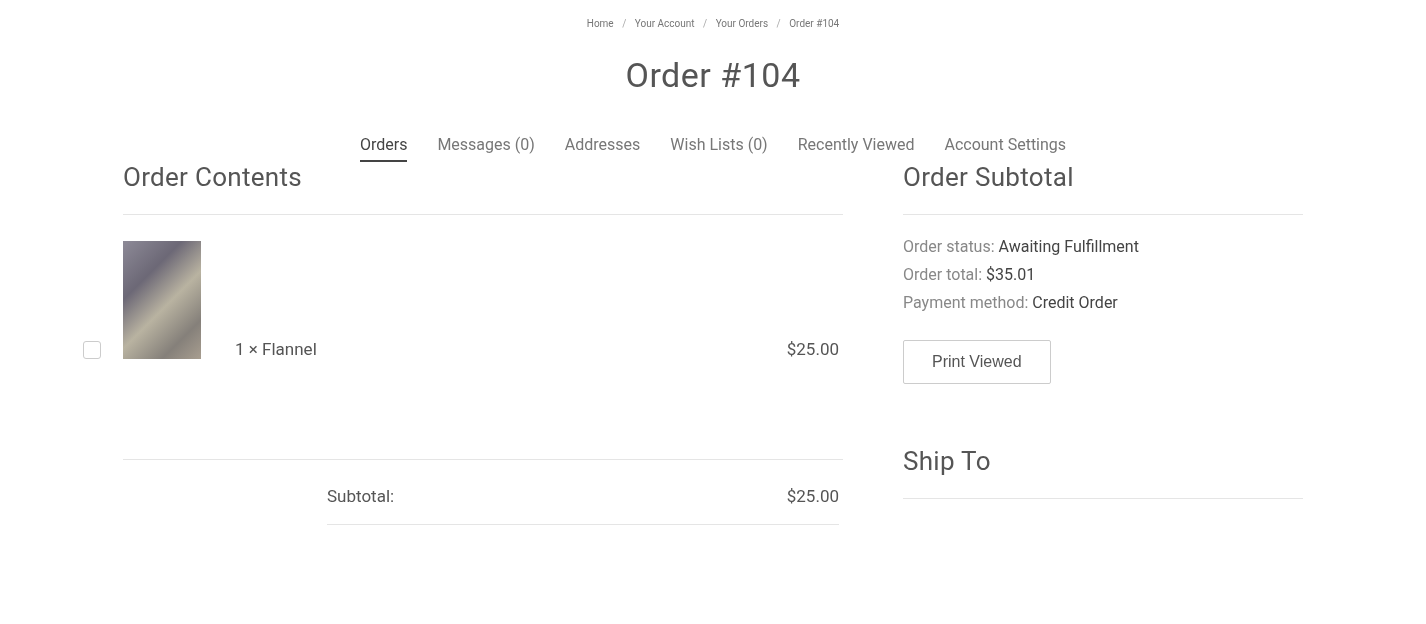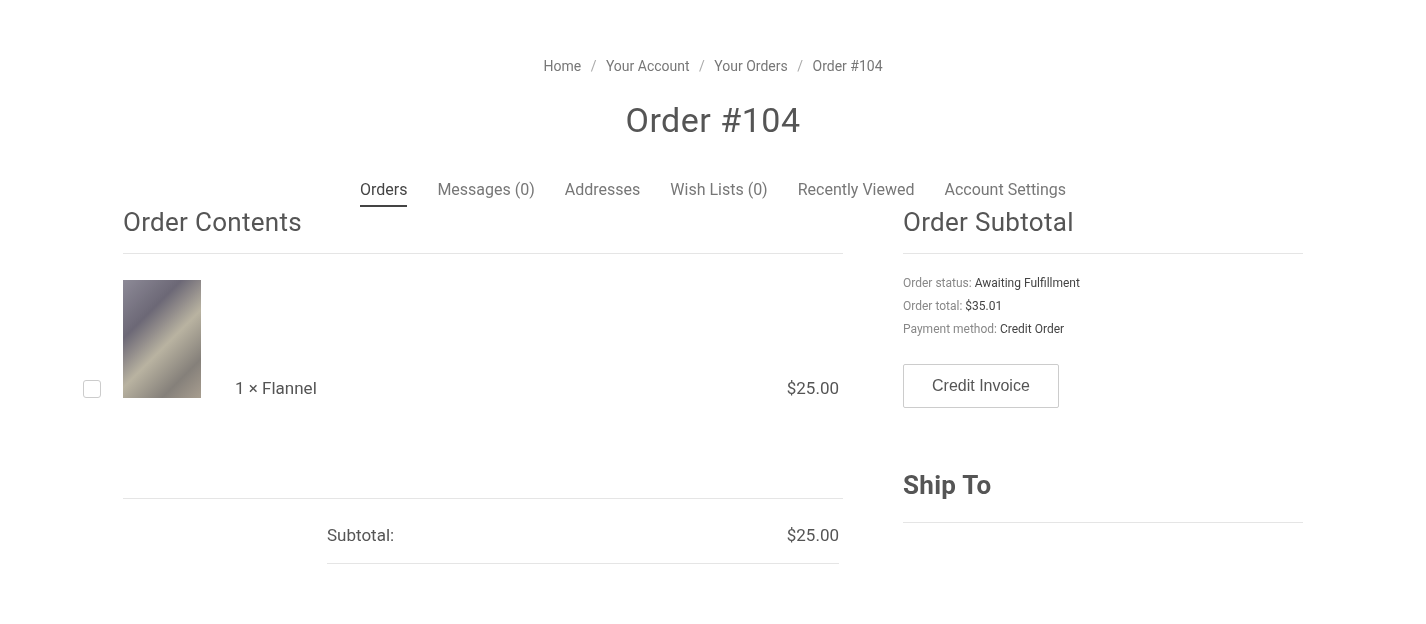--- a/index.html
+++ b/index.html
@@ -13,23 +13,22 @@
   .container {
     max-width: 1260px;
     margin: 0 auto;
     padding: 0 0px;
   }
 
   
   .breadcrumb {
     text-align: center;
     padding: 18px 0 8px;
-    font-size: 14px;
+    font-size: 10px;
     color: #777;
-    margin-top: 40px;
   }
   .breadcrumb a {
     color: #777;
     text-decoration: none;
     cursor: pointer;
   }
   .breadcrumb .sep {
     margin: 0 6px;
     color: #aaa;
   }
@@ -71,21 +70,21 @@
     flex: 1 1 auto;
   }
   .right {
     flex: 0 0 400px;
   }
 
   h2.section-title {
     font-size: 26px;
     font-weight: 400;
     color: #555;
-    padding-bottom: 16px;
+    padding-bottom: 22px;
     border-bottom: 1px solid #e5e5e5;
     margin-bottom: 22px;
     letter-spacing: 0.3px;
   }
 
   
   .item-row {
     display: flex;
     align-items: flex-end;
     gap: 18px;
@@ -136,21 +135,21 @@
     font-size: 17px;
     color: #555;
     padding-bottom: 18px;
     border-bottom: 1px solid #e5e5e5;
     margin: 0 4px;
     align-items: center;
   }
 
   
   .detail-line {
-    font-size: 12px;
+    font-size: 16px;
     color: #888;
     margin-bottom: 4px;
     margin-top: 9px;
   }
   .detail-line .value {
     color: #444;
   }
 
   .print-btn {
     margin-top: 24px;
@@ -159,21 +158,21 @@
     background: #fff;
     color: #555;
     font-size: 16px;
     padding: 12px 28px;
     cursor: pointer;
     border-radius: 2px;
   }
 
   .ship-title {
     font-size: 26px;
-    font-weight: 700;
+    font-weight: 400;
     color: #555;
     padding-bottom: 22px;
     border-bottom: 1px solid #e5e5e5;
     margin-top: 62px;
     letter-spacing: 0.3px;
   }
 </style>
 </head>
 <body>
 
@@ -228,19 +227,19 @@
       </p>
       <p class="detail-line">
         <span>Order total:</span>
         <span class="value">$35.01</span>
       </p>
       <p class="detail-line">
         <span>Payment method:</span>
         <span class="value">Credit Order</span>
       </p>
 
-      <button class="print-btn">Credit Invoice</button>
+      <button class="print-btn">Print Viewed</button>
 
       <h2 class="ship-title">Ship To</h2>
     </div>
   </div>
 
 </div>
 
 </body></html>

